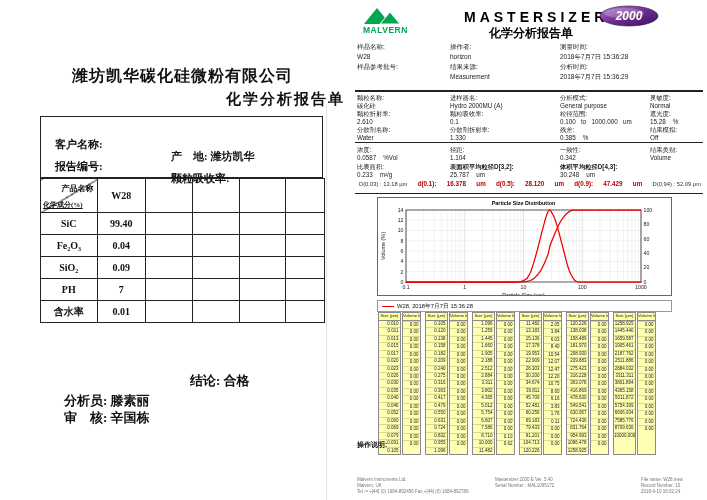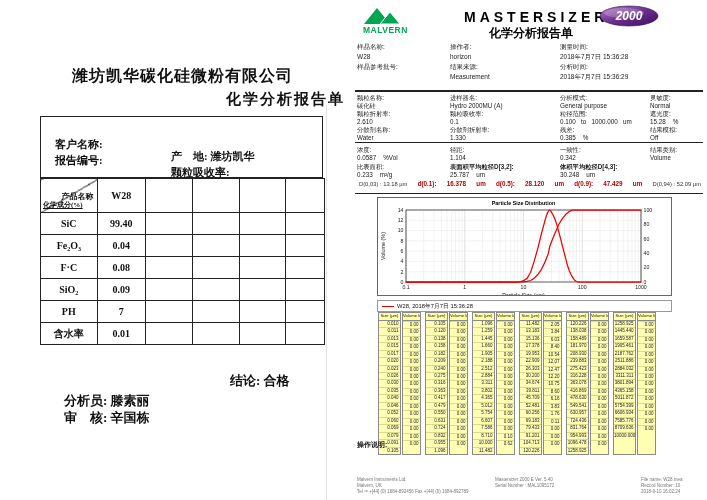--- a/index.html
+++ b/index.html
@@ -14,21 +14,21 @@
   #info-box{position:absolute;left:40px;top:116px;width:283px;height:62px;border:1px solid #222;box-sizing:border-box;}
   .info-row{position:absolute;left:0;width:100%;font-size:11px;white-space:pre;}
   .info-l{position:absolute;left:14px;}
   .info-r{position:absolute;left:130px;}
   #chem-table{position:absolute;left:40px;top:178px;width:285px;border-collapse:collapse;table-layout:fixed;}
   #chem-table td{border:1px solid #222;padding:0;font-size:10px;text-align:center;vertical-align:middle;
     height:21px;overflow:hidden;}
   #chem-table tr:first-child td{height:33px;}
   td.diag{position:relative;background:
     linear-gradient(to bottom right,transparent 49.2%,#222 49.2%,#222 50.8%,transparent 50.8%);}
-  .diag-top{position:absolute;right:3px;top:12px;font-size:8px;}
+  .diag-top{position:absolute;right:3px;top:4px;font-size:8px;}
   .diag-bottom{position:absolute;left:2px;bottom:2px;font-size:7px;white-space:nowrap;text-decoration:underline;}
   td.prod{font-size:11px;}
   td.cname{font-size:11px;}
   td.cval{font-size:10px;}
   .sig{position:absolute;font-size:13px;white-space:pre;}
   #page-sep{position:absolute;left:326px;top:105px;width:1px;height:395px;background:#e3e3e3;}
 
   
   #right-page{position:absolute;left:353px;top:0;width:354px;height:500px;color:#1a1a1a;}
   #ms-word{position:absolute;left:111px;top:9px;font-size:14px;font-weight:bold;letter-spacing:4px;color:#000;}
@@ -80,21 +80,21 @@
 
   <div id="left-page">
     <div class="lp-title" style="top:66px;">潍坊凯华碳化硅微粉有限公司</div>
     <div class="lp-sub" style="top:90px;">化学分析报告单</div>
 
     <div id="info-box">
       <div class="info-row" style="top:8px;">
         <span class="info-l">客户名称:</span>
         <span class="info-r"><span>产    地:</span> <span>潍坊凯华</span></span>
       </div>
-      <div class="info-row" style="top:24px;">
+      <div class="info-row" style="top:30px;">
         <span class="info-l">报告编号:</span>
         <span class="info-r">颗粒吸收率:</span>
       </div>
     </div>
 
     <table id="chem-table">
       <tbody>
           <tr>
             <td class="diag" style="width: 20%;">
               <span class="diag-top">产品名称</span>
@@ -116,28 +116,20 @@
           </tr>
           <tr>
             <td class="cname">Fe₂O₃</td>
             <td class="cval">0.04</td>
             <td></td>
             <td></td>
             <td></td>
             <td></td>
           </tr>
           <tr>
-            <td class="cname">F·C</td>
-            <td class="cval">0.08</td>
-            <td></td>
-            <td></td>
-            <td></td>
-            <td></td>
-          </tr>
-          <tr>
             <td class="cname">SiO₂</td>
             <td class="cval">0.09</td>
             <td></td>
             <td></td>
             <td></td>
             <td></td>
           </tr>
           <tr>
             <td class="cname">PH</td>
             <td class="cval">7</td>
@@ -151,21 +143,21 @@
             <td class="cval">0.01</td>
             <td></td>
             <td></td>
             <td></td>
             <td></td>
           </tr>
         </tbody>
     </table>
 
     <div class="sig" style="left:64px;top:392px;"><span>分析员:</span> <span>滕素丽</span></div>
-    <div class="sig" style="left:190px;top:372px;margin-left:40px;"><span>结论:</span> <span>合格</span></div>
+    <div class="sig" style="left:190px;top:372px;"><span>结论:</span> <span>合格</span></div>
     <div class="sig" style="left:64px;top:409px;"><span>审    核:</span> <span>辛国栋</span></div>
   </div>
 
   <div id="page-sep"></div>
 
   <div id="right-page">
 
     <svg id="malvern-logo" width="66" height="30">
       <polygon points="3,19 16,3 29,19" fill="#00a651"></polygon>
       <polygon points="19,19 29,7 39,19" fill="#00a651" stroke="#ffffff" stroke-width="1"></polygon>

